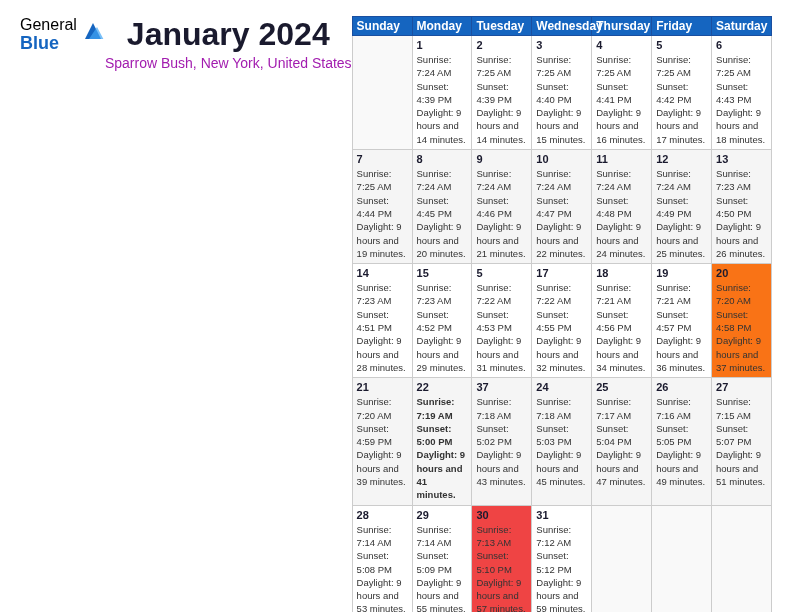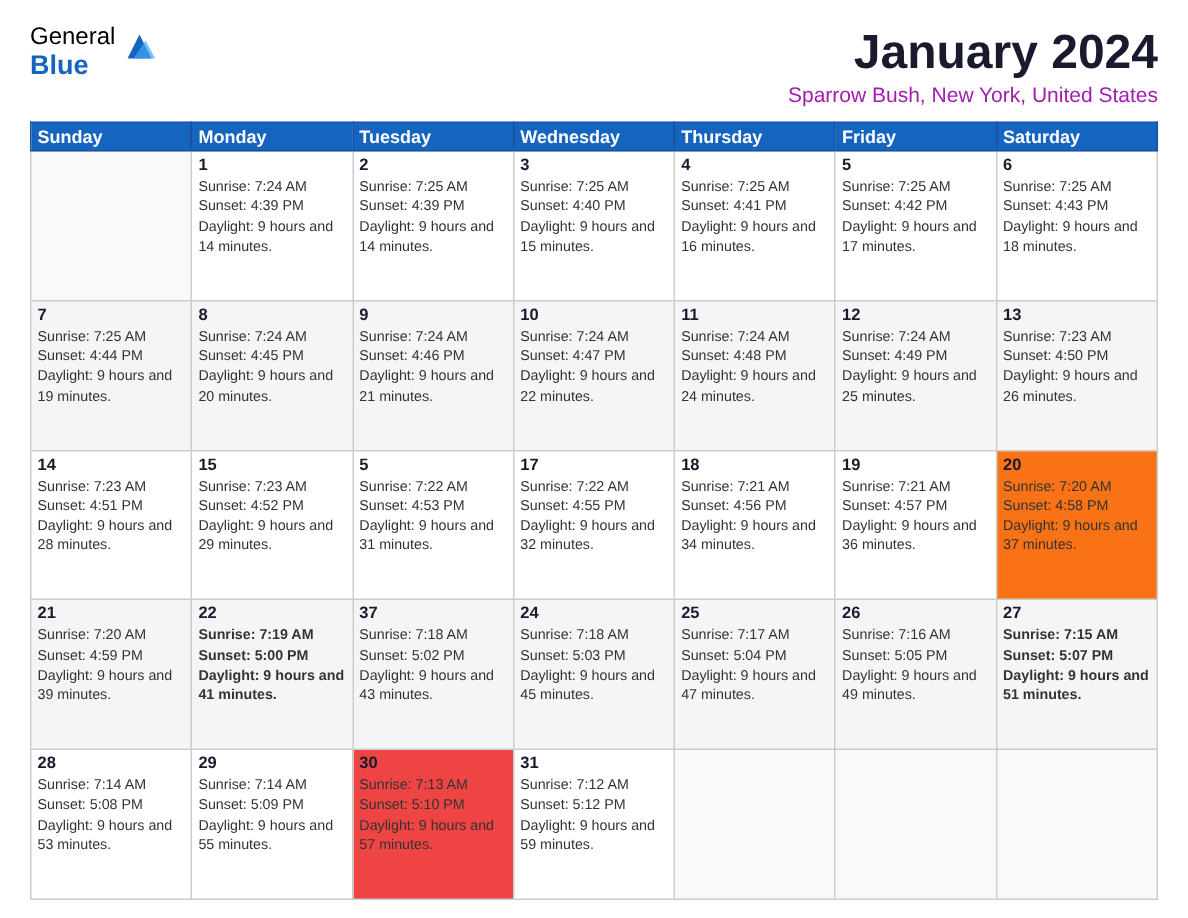--- a/index.html
+++ b/index.html
@@ -8,21 +8,21 @@
       background: #fff;
       width: 792px;
       height: 612px;
       overflow: hidden;
     }
     .page {
       width: 792px;
       height: 612px;
       padding: 16px 20px 12px 20px;
       display: flex;
-      flex-direction: column;
+      flex-direction: row;
     }
     .header {
       display: flex;
       justify-content: space-between;
       align-items: flex-start;
       margin-bottom: 10px;
     }
     .logo {
       display: flex;
       align-items: center;
@@ -32,21 +32,21 @@
       flex-direction: column;
       line-height: 1.1;
     }
     .logo-icon {
       width: 24px;
       height: 24px;
       margin-left: 4px;
       margin-top: -8px;
     }
     .title-block {
-      text-align: right;
+      text-align: center;
     }
     .month-title {
       font-size: 32px;
       font-weight: bold;
       color: #1a1a2e;
     }
     .location-title {
       font-size: 14px;
       color: #a21caf;
       margin-top: 2px;
@@ -284,21 +284,21 @@
 Daylight: 9 hours and 47 minutes.</div>
           </td>
           <td style="background: rgb(245, 245, 245);">
             <span class="day-number">26</span>
             <div class="day-info" style="white-space: pre-line;">Sunrise: 7:16 AM
 Sunset: 5:05 PM
 Daylight: 9 hours and 49 minutes.</div>
           </td>
           <td style="background: rgb(245, 245, 245);">
             <span class="day-number">27</span>
-            <div class="day-info" style="white-space: pre-line; font-weight: bold;">Sunrise: 7:15 AM
+            <div class="day-info" style="white-space: pre-line;">Sunrise: 7:15 AM
 Sunset: 5:07 PM
 Daylight: 9 hours and 51 minutes.</div>
           </td>
         </tr>
         <tr style="background: rgb(255, 255, 255);">
           <td style="background: rgb(255, 255, 255);">
             <span class="day-number">28</span>
             <div class="day-info" style="white-space: pre-line;">Sunrise: 7:14 AM
 Sunset: 5:08 PM
 Daylight: 9 hours and 53 minutes.</div>

